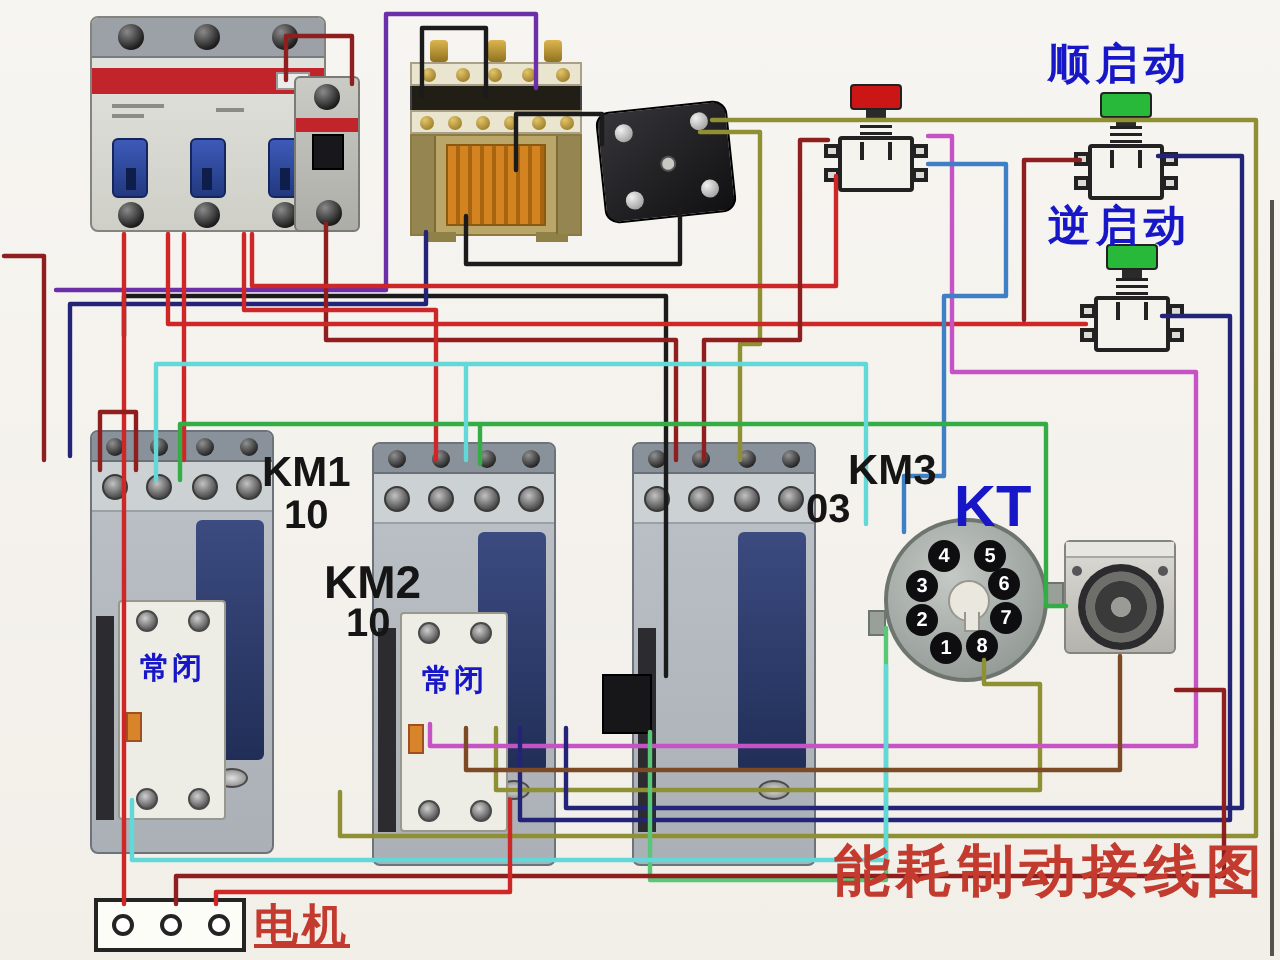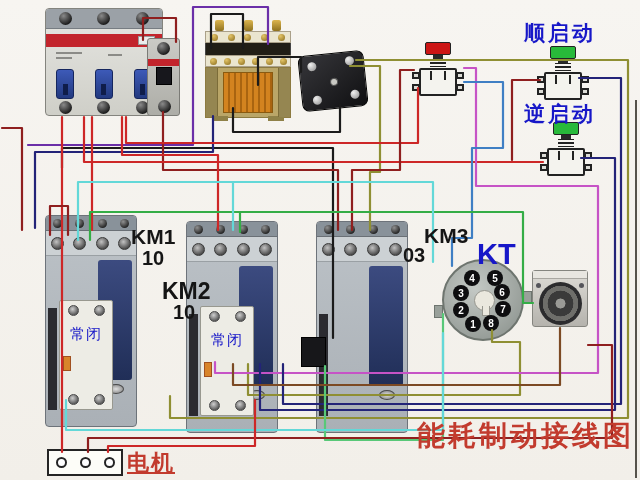--- a/index.html
+++ b/index.html
@@ -82,21 +82,21 @@
           background:linear-gradient(#3c4b80,#202e57)}
   .c-rail{position:absolute;left:2px;top:92px;width:9px;height:102px;background:#2b2b30}
   .n-screw{position:absolute;right:12px;top:168px;width:16px;height:10px;border-radius:50%;
            border:1px solid #4a4a4a;background:radial-gradient(#e0e0e0,#7a7a7a)}
   .aux{position:absolute;left:13px;top:84px;width:54px;height:110px;background:#edece5;
        border:1px solid #98988f;border-radius:2px;z-index:3}
   .aux .arow{display:flex;justify-content:space-around;margin-top:4px}
   .aux .arow.bot{position:absolute;bottom:4px;left:0;width:100%;margin:0}
   .screw-a{width:11px;height:11px;border-radius:50%;border:1px solid #4a4a4a;
            background:radial-gradient(circle at 40% 35%,#cfcfcf,#5a5a5a 72%)}
-  .a-lbl{display:block;text-align:center;font-weight:normal;font-size:15px;margin-top:9px;letter-spacing:1px}
+  .a-lbl{display:block;text-align:center;font-weight:bold;font-size:15px;margin-top:9px;letter-spacing:1px}
   .a-tag{position:absolute;left:3px;top:55px;width:8px;height:15px;background:#d8842a;border:1px solid #a05020}
 
   
   .kt{left:442px;top:259px;width:82px;height:82px;z-index:2;border-radius:50%;border:2px solid #6e756f;
       background:radial-gradient(circle at 40% 35%,#c4c9c5,#878e89)}
   .kt-tab{position:absolute;width:9px;height:13px;background:#99a09a;border:1px solid #6e756f;z-index:2}
   .kt-tab.l{left:-10px;top:44px}.kt-tab.r{right:-10px;top:30px}
   .kt-key{position:absolute;left:30px;top:29px;width:21px;height:21px;border-radius:50%;
           background:#eae8de;border:1px solid #97978f}
   .kt-key:after{content:"";position:absolute;left:7px;top:15px;width:6px;height:9px;background:#eae8de;

